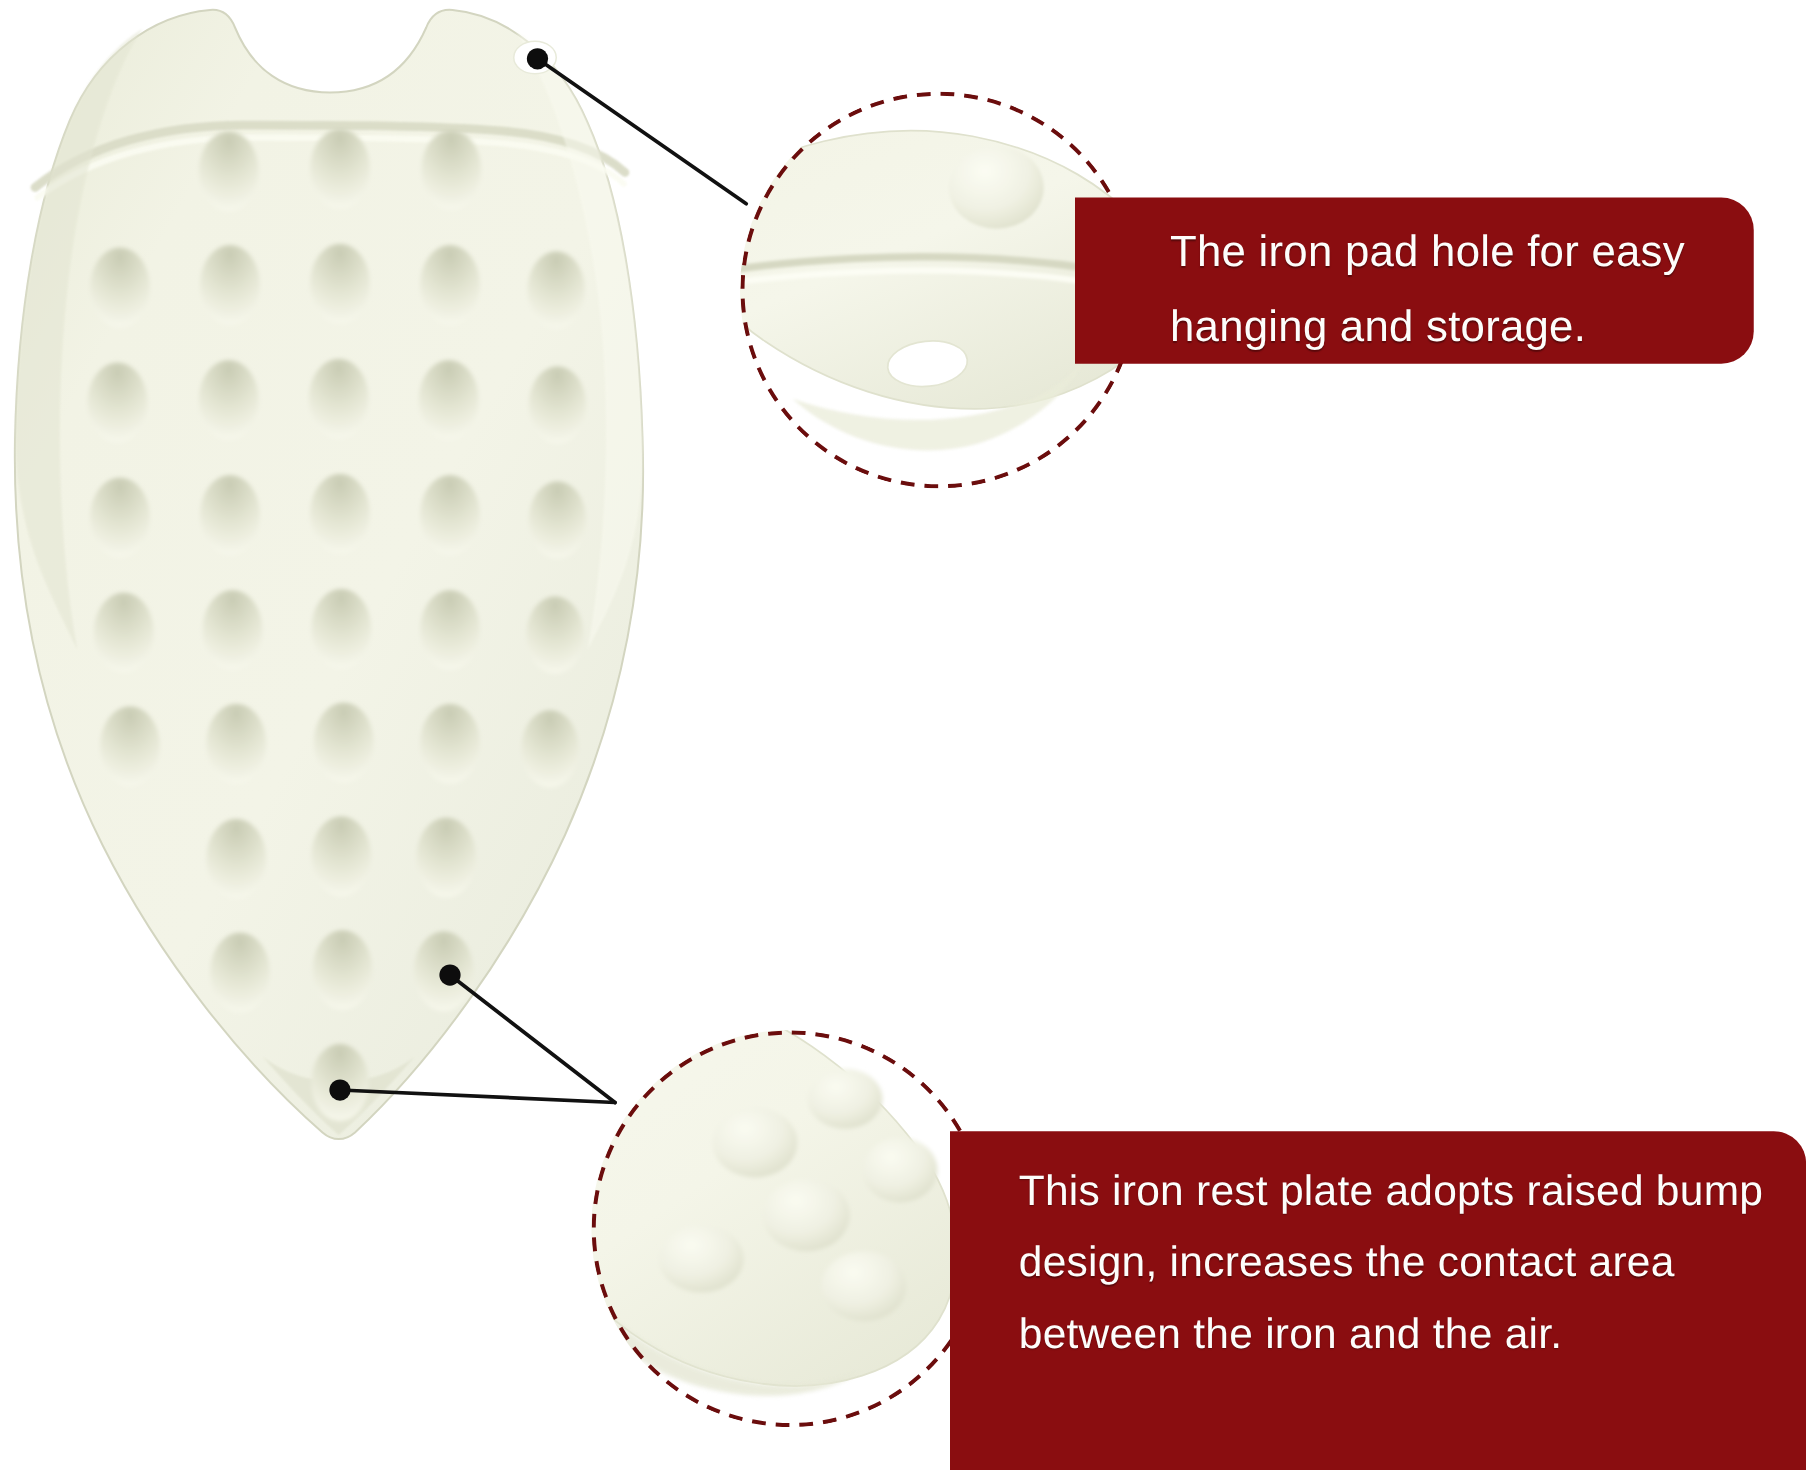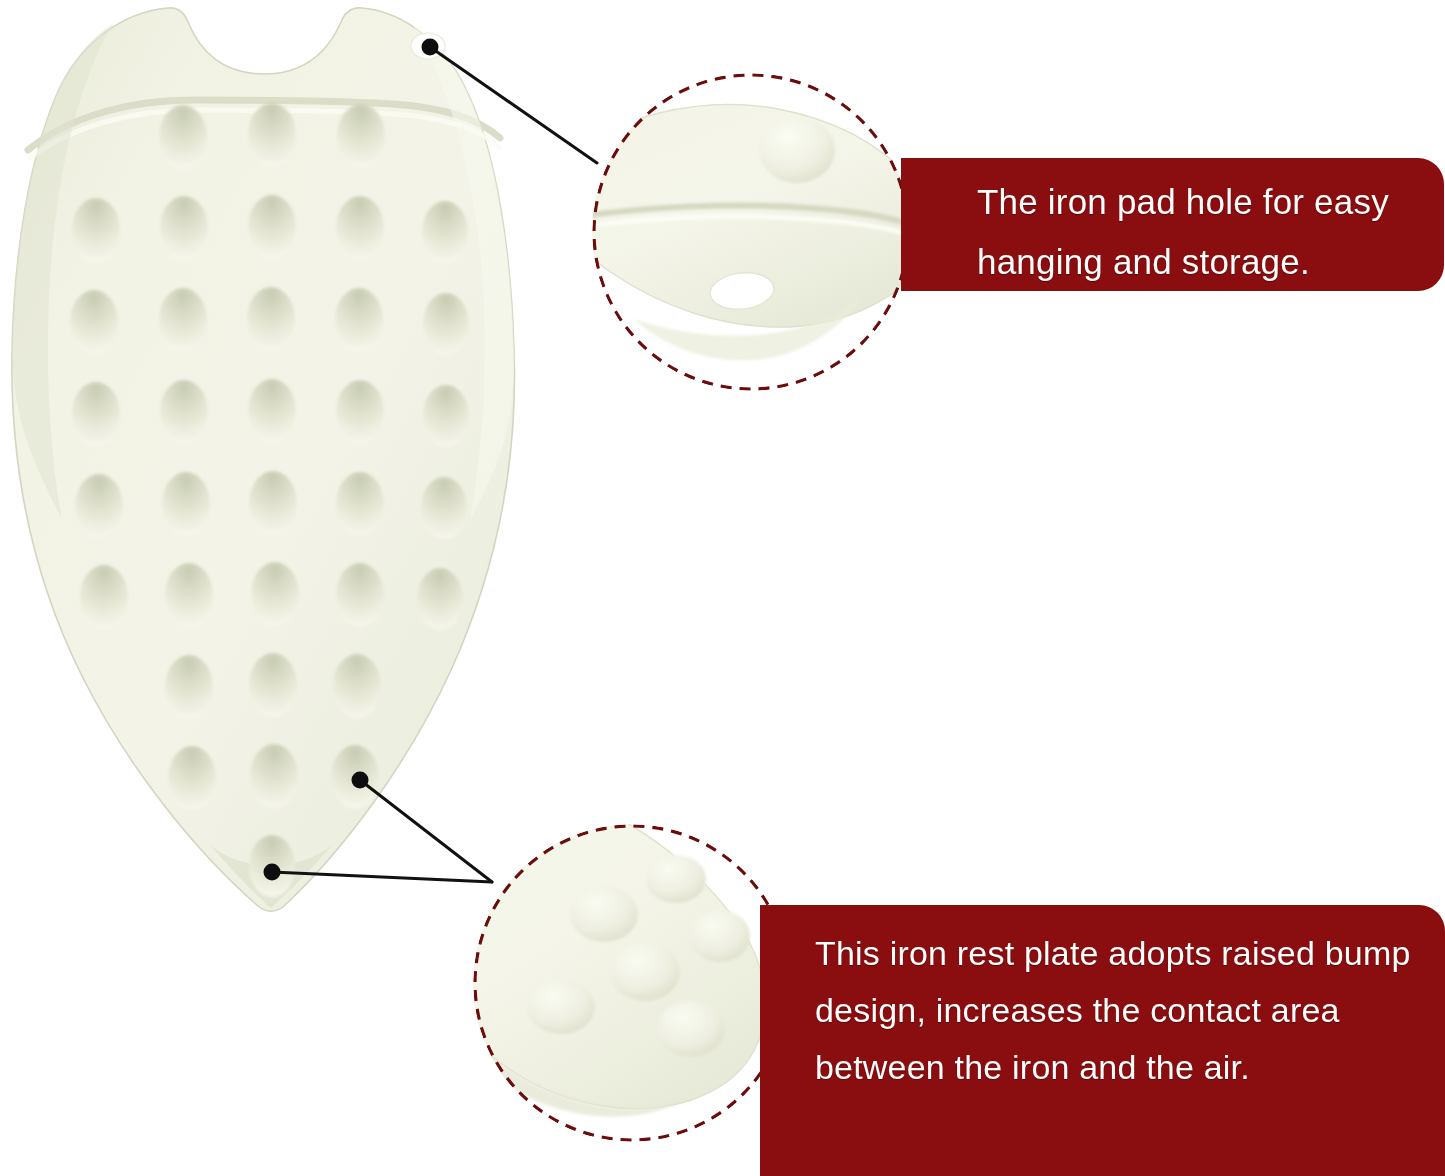--- a/index.html
+++ b/index.html
@@ -47,21 +47,21 @@
   }
 
   
   .banner {
     position: absolute;
     background: #8a0d10;
     color: #ffffff;
     box-sizing: border-box;
   }
   #banner-top {
-    left: 901px; top: 158px;
+    left: 860px; top: 158px;
     width: 543px; height: 133px;
     border-radius: 0 26px 26px 0;
     padding: 14px 33px 14px 76px;
   }
   #banner-bottom {
     left: 760px; top: 905px;
     width: 685px; height: 271px;
     border-radius: 0 26px 0 0;
     padding: 20px 20px 10px 55px;
   }

